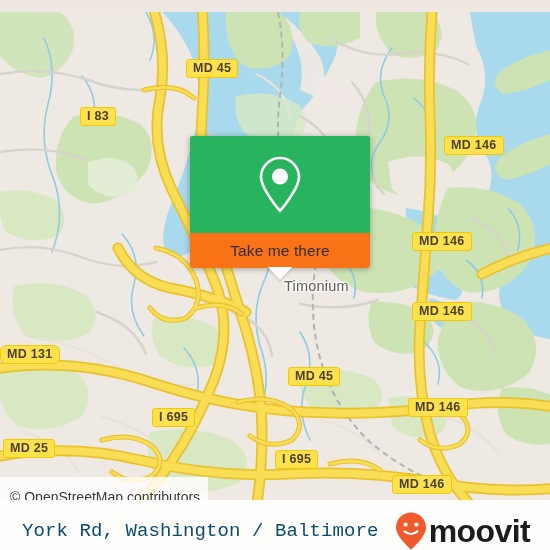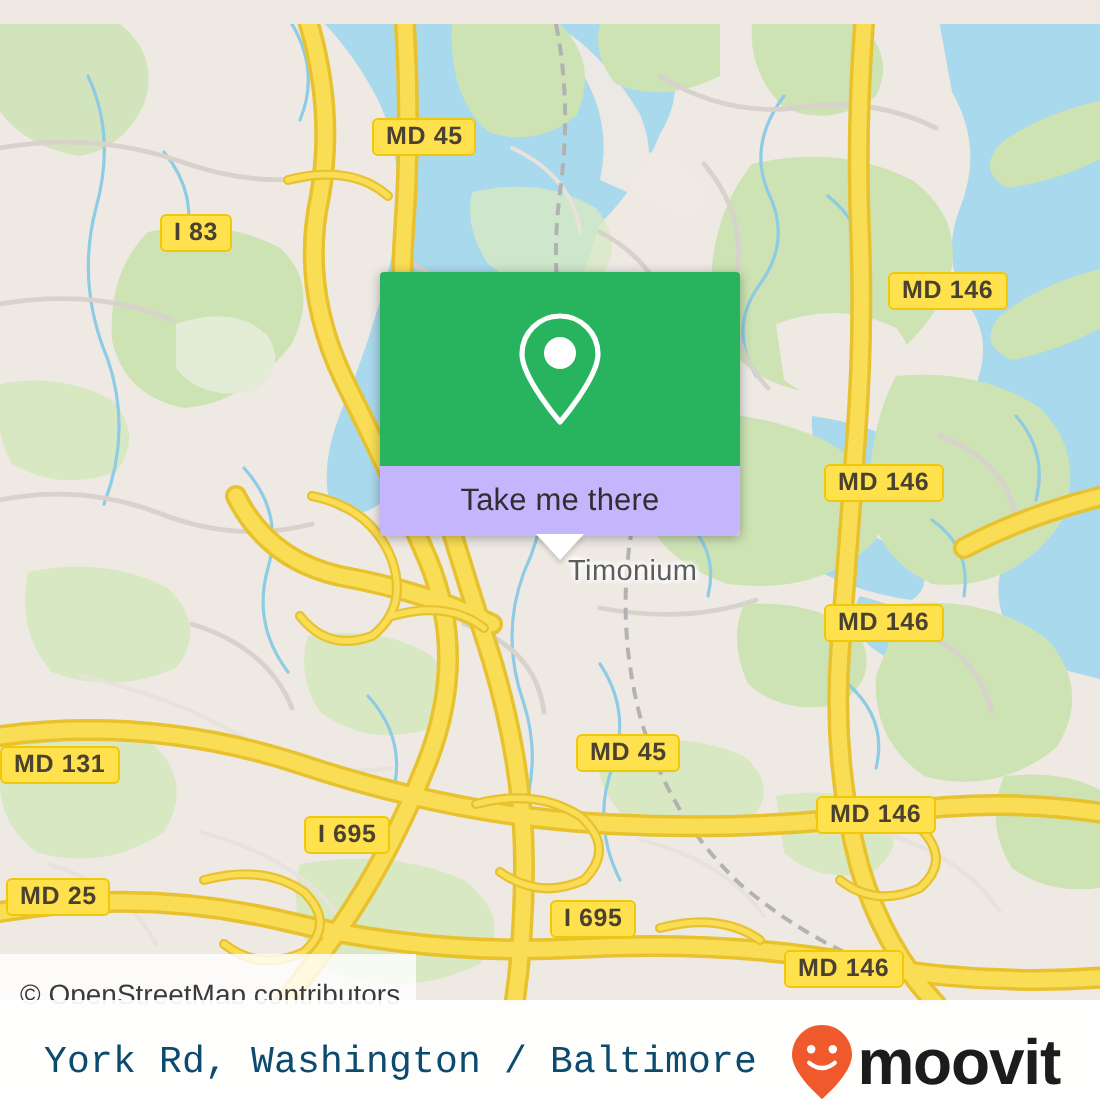--- a/index.html
+++ b/index.html
@@ -50,21 +50,21 @@
     box-shadow:0 1px 6px rgba(0,0,0,.32);
     border-radius:2px;
   }
   .popup-body{
     background:#28b45f;
     height:97px;
     display:flex;align-items:center;justify-content:center;
     border-radius:2px 2px 0 0;
   }
   .popup-foot{
-    background:#c4b5fd;
+    background:#f97316;
     height:35px;
     display:flex;align-items:center;justify-content:center;
     border-radius:0 0 3px 3px;
     position:relative;
   }
   .popup-foot-label{
     color:#2f2f2f;font-size:15.5px;letter-spacing:.1px;
     font-family:"Liberation Sans", sans-serif;
   }
   .popup-tail{
@@ -244,21 +244,21 @@
         </g>
       </g>
     </svg>
 
     <div id="shields">
         <div class="shield" style="left: 186px; top: 47px;">MD 45</div>
         <div class="shield" style="left: 80px; top: 95px;">I 83</div>
         <div class="shield" style="left: 444px; top: 124px;">MD 146</div>
         <div class="shield" style="left: 412px; top: 220px;">MD 146</div>
         <div class="shield" style="left: 412px; top: 290px;">MD 146</div>
-        <div class="shield" style="left: 0px; top: 361px;">MD 131</div>
+        <div class="shield" style="left: 0px; top: 333px; border-radius: 6px;">MD 131</div>
         <div class="shield" style="left: 288px; top: 355px;">MD 45</div>
         <div class="shield" style="left: 408px; top: 386px;">MD 146</div>
         <div class="shield" style="left: 152px; top: 396px;">I 695</div>
         <div class="shield" style="left: 3px; top: 427px;">MD 25</div>
         <div class="shield" style="left: 275px; top: 438px;">I 695</div>
         <div class="shield" style="left: 392px; top: 463px;">MD 146</div>
       </div>
 
     <div id="places">
         <div class="place-label" style="left: 284px; top: 266px; text-align: center;">Timonium</div>

